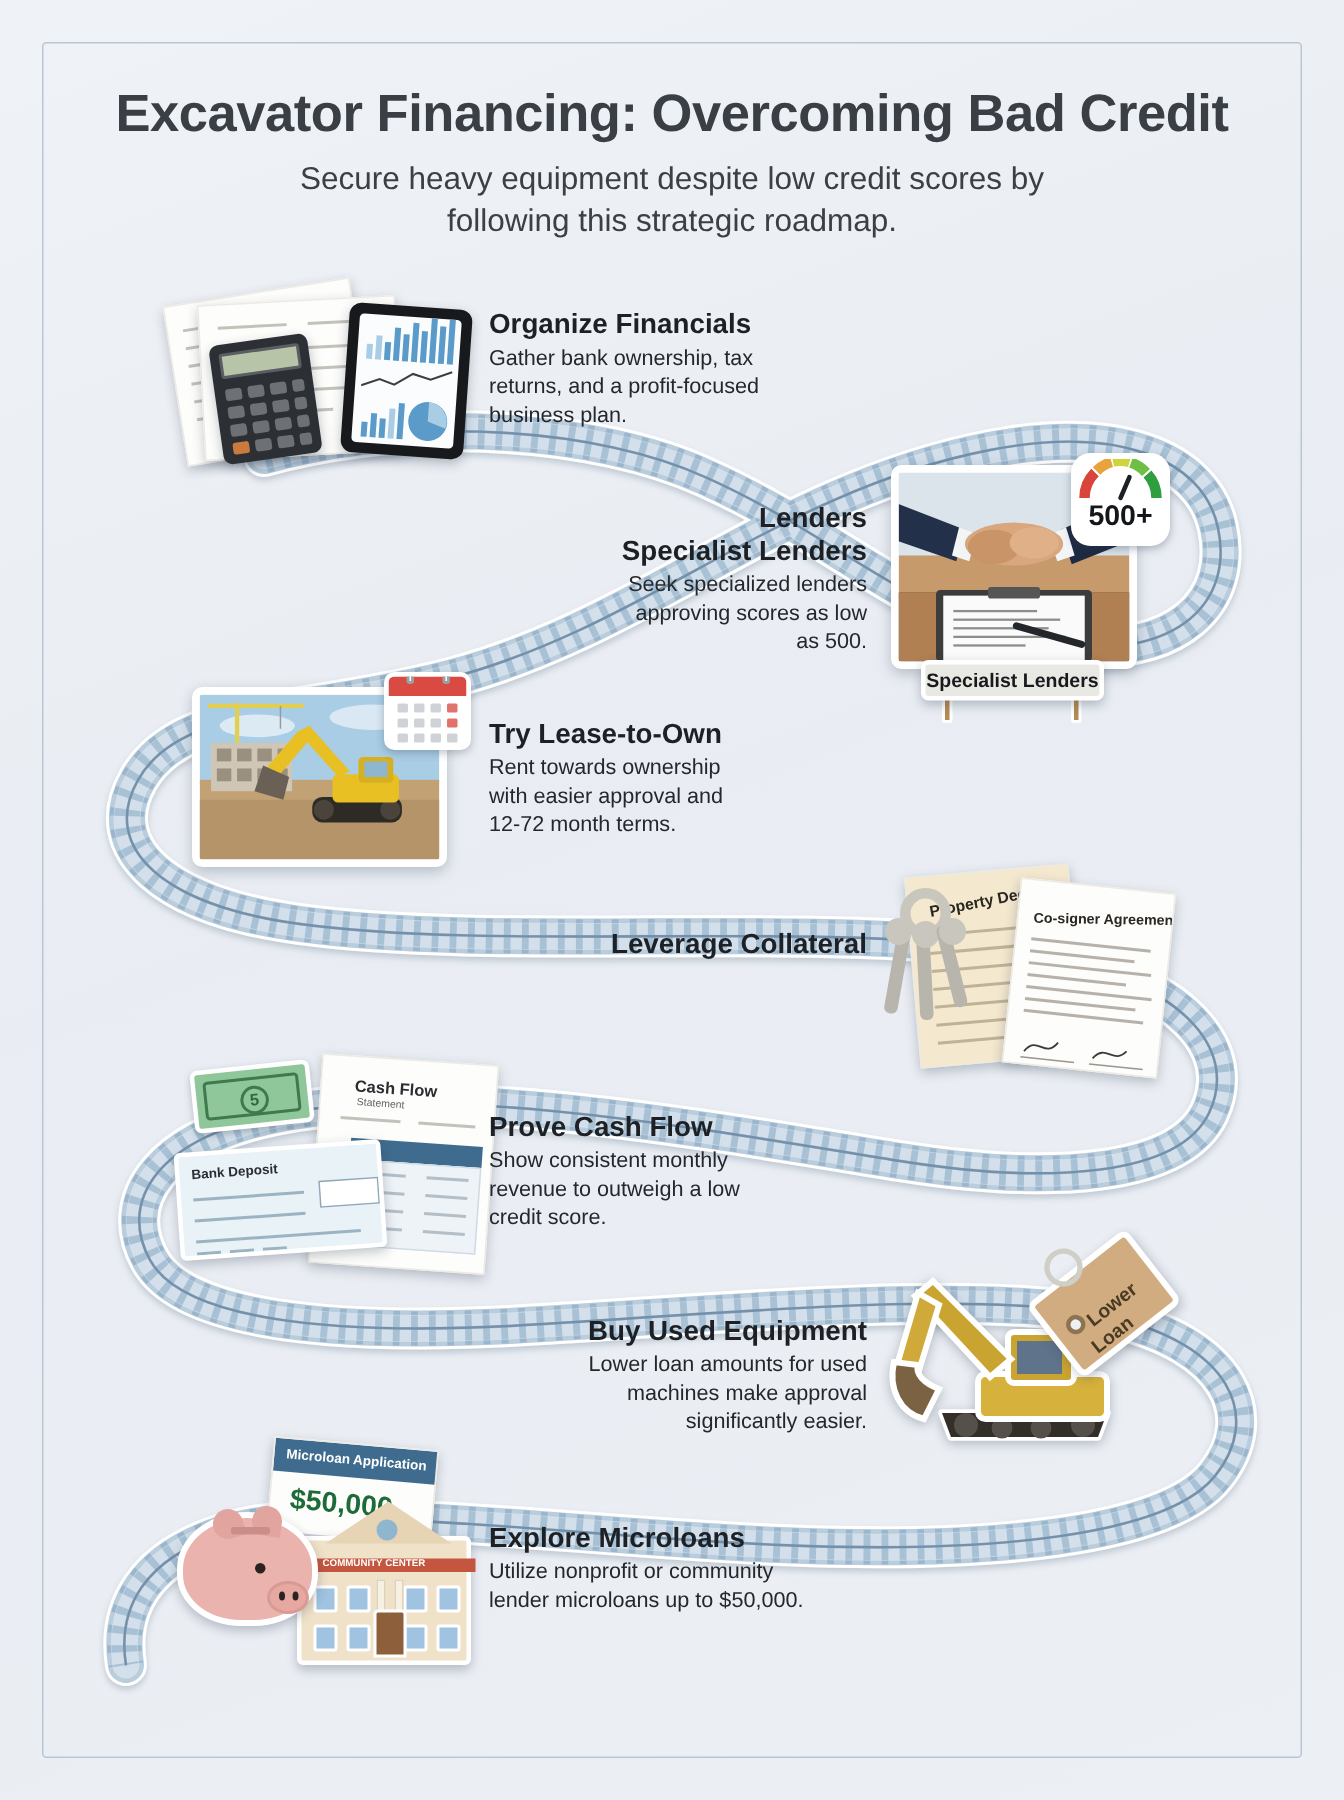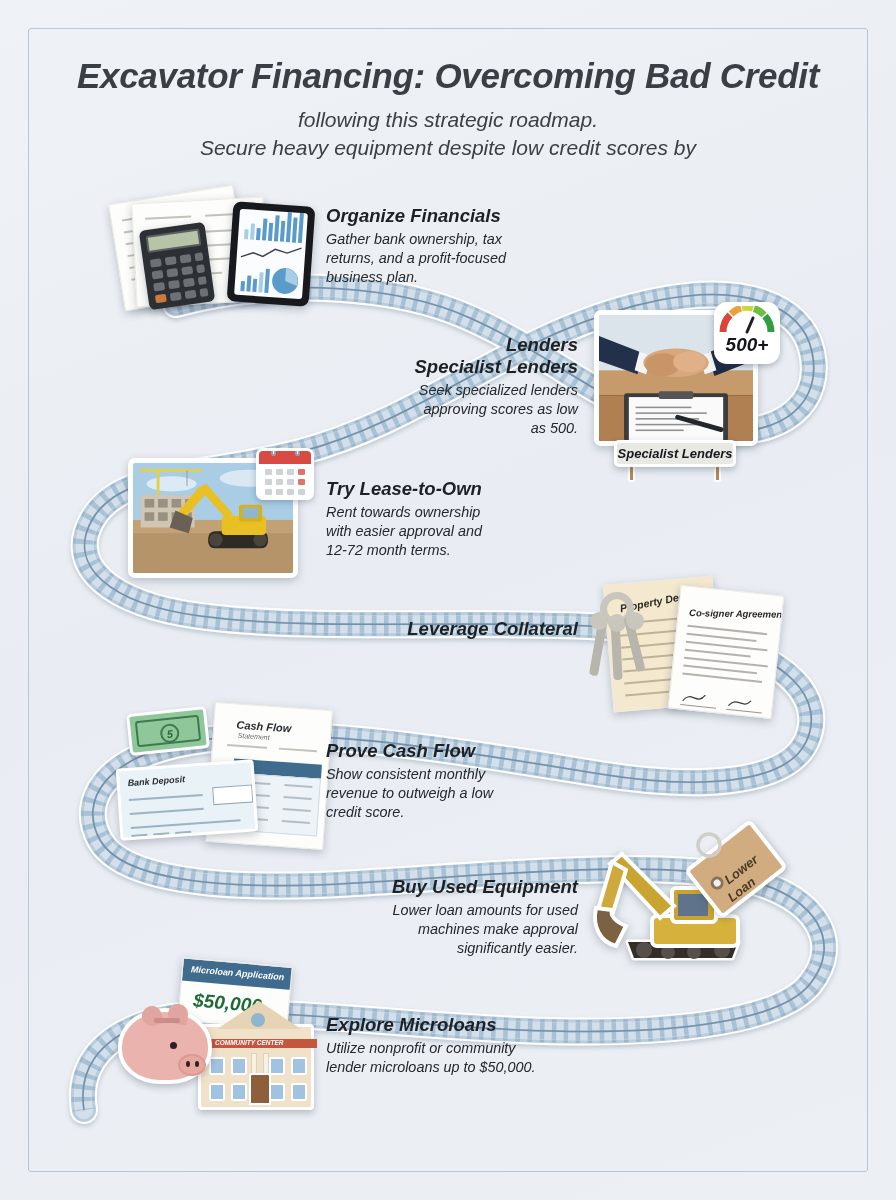--- a/index.html
+++ b/index.html
@@ -11,21 +11,20 @@
     font-family: "Liberation Sans", sans-serif;
     background: #eef1f5;
     overflow: hidden;
   }
 
   .poster {
     position: relative;
     width: 896px;
     height: 1200px;
     background: linear-gradient(160deg, #eff2f6 0%, #e9edf3 45%, #eceff4 100%);
-    font-style: italic;
   }
 
   .poster-border {
     position: absolute;
     left: 28px; top: 28px;
     width: 840px; height: 1144px;
     border: 1.5px solid #b9c6d4;
     border-radius: 3px;
     pointer-events: none;
   }
@@ -320,22 +319,22 @@
     <use href="#trackpath" stroke="#e8f1f8" stroke-width="18" fill="none" stroke-linecap="round" opacity="0.55"></use>
     <use href="#trackpath" stroke="#8fb0c9" stroke-width="17" fill="none" stroke-dasharray="4.5 7.5" stroke-linecap="butt" opacity="0.55"></use>
     <use href="#trackpath" stroke="#6e8ba5" stroke-width="1.6" fill="none" opacity="0.9"></use>
   </svg>
 
   <div class="poster-border"></div>
 
   <div class="header">
     <div class="title">Excavator Financing: Overcoming Bad Credit</div>
     <div class="subtitle">
+      <div>Secure heavy equipment despite low credit scores by</div>
       <div>following this strategic roadmap.</div>
-      <div>Secure heavy equipment despite low credit scores by</div>
     </div>
   </div>
 
   <div class="step">
 
     <div class="img-card" style="left:108px; top:190px; width:212px; height:122px;">
 
       <div class="paper" style="left:8px; top:4px; width:126px; height:108px; transform:rotate(-9deg);">
         <div class="paper-line" style="left:10px; top:16px; width:70px;"></div>
         <div class="paper-line" style="left:10px; top:28px; width:96px;"></div>

